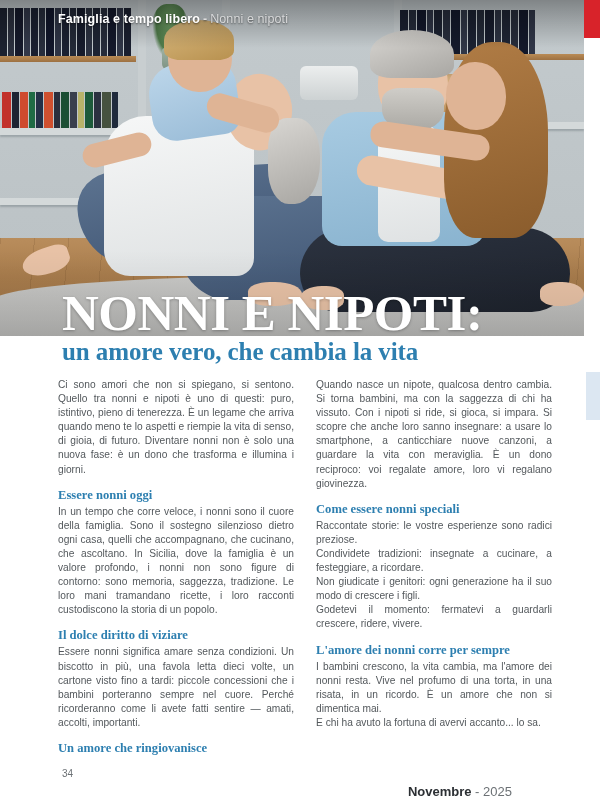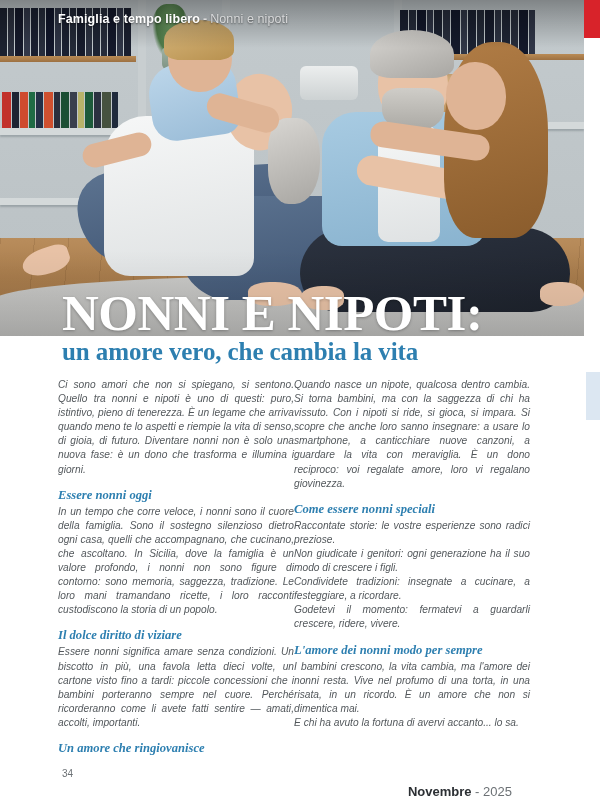--- a/index.html
+++ b/index.html
@@ -162,21 +162,21 @@
     white-space: nowrap;
   }
 
   
   #columns {
     position: absolute;
     left: 58px;
     top: 378px;
     width: 494px;
     display: flex;
-    font-style: italic;
+    gap: 22px;
   }
   .col { width: 236px; }
 
   .para {
     font-size: 10.2px;
     line-height: 14.1px;
     color: #53585c;
     text-align: justify;
     margin: 0 0 11px 0;
     letter-spacing: .01px;
@@ -390,27 +390,27 @@
 
     </div>
 
     <div class="col">
 
       <p class="para">Quando nasce un nipote, qualcosa dentro cambia. Si torna bambini, ma con la saggezza di chi ha vissuto. Con i nipoti si ride, si gioca, si impara. Si scopre che anche loro sanno insegnare: a usare lo smartphone, a canticchiare nuove canzoni, a guardare la vita con meraviglia. È un dono reciproco: voi regalate amore, loro vi regalano giovinezza.</p>
 
       <div class="sec-block">
         <h3 class="sec-head">Come essere nonni speciali</h3>
         <p class="tip">Raccontate storie: le vostre esperienze sono radici preziose.</p>
+        <p class="tip">Condividete tradizioni: insegnate a cucinare, a festeggiare, a ricordare.</p>
         <p class="tip">Non giudicate i genitori: ogni generazione ha il suo modo di crescere i figli.</p>
-        <p class="tip">Condividete tradizioni: insegnate a cucinare, a festeggiare, a ricordare.</p>
         <p class="tip">Godetevi il momento: fermatevi a guardarli crescere, ridere, vivere.</p>
       </div>
 
       <div class="sec-block">
-        <h3 class="sec-head">L'amore dei nonni modo per sempre</h3>
+        <h3 class="sec-head">L'amore dei nonni corre per sempre</h3>
         <p class="tip">I bambini crescono, la vita cambia, ma l'amore dei nonni resta. Vive nel profumo di una torta, in una risata, in un ricordo. È un amore che non si dimentica mai.</p>
         <p class="tip">E chi ha avuto la fortuna di avervi accanto... lo sa.</p>
       </div>
 
     </div>
   </div>
 
   <div id="footer">
     <div id="page-num">34</div>
     <div id="issue">

